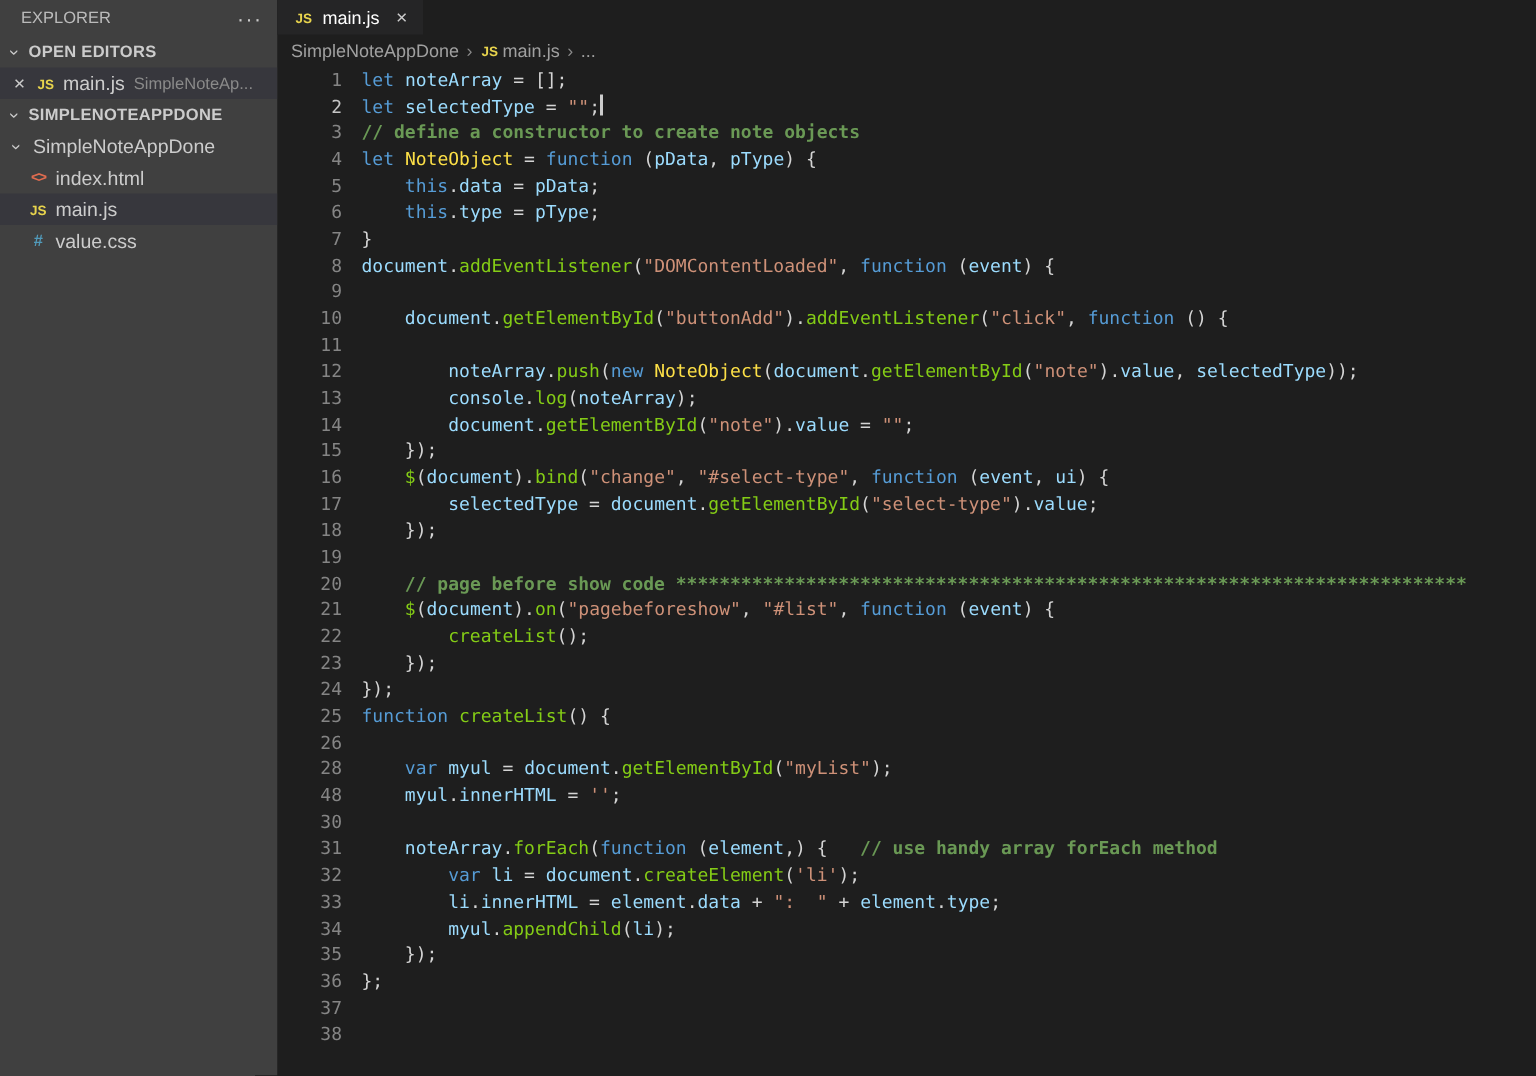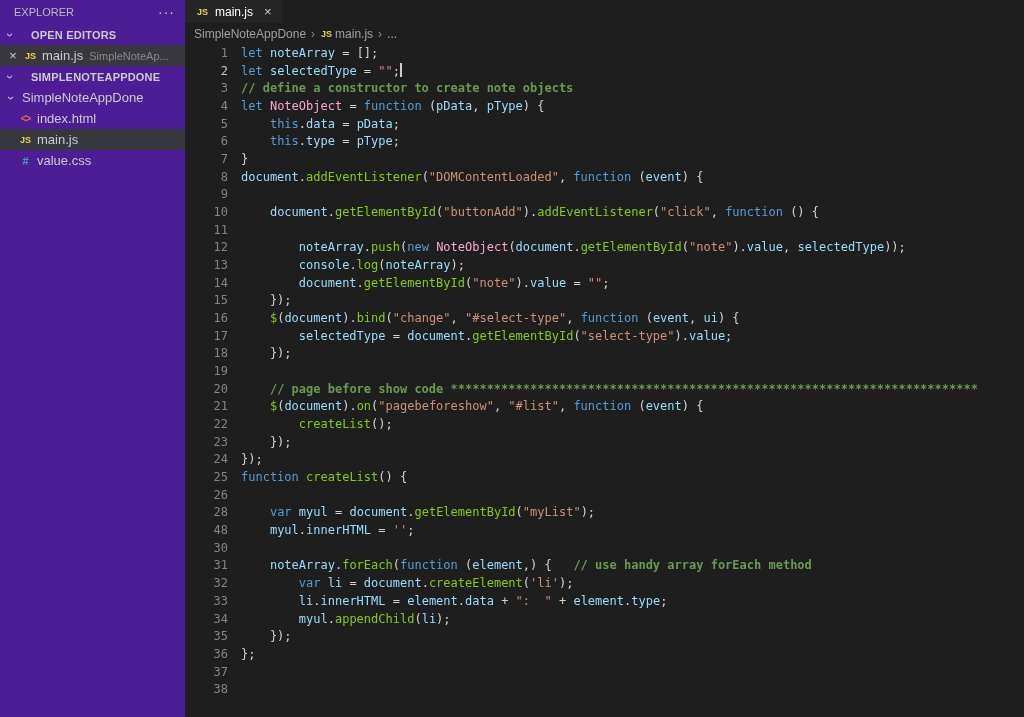--- a/index.html
+++ b/index.html
@@ -1,26 +1,26 @@
 <!DOCTYPE html>
 <html><head>
 <meta charset="utf-8">
 <style>
   * { margin:0; padding:0; box-sizing:border-box; }
   html,body { width:1024px; height:717px; overflow:hidden; }
   body { background:#1e1e1e; font-family:"Liberation Sans",sans-serif; color:#cccccc; }
   .app { display:flex; width:100%; height:100%; }
 
   
-  .sidebar { width:185px; flex-shrink:0; background:#4c1d95; overflow:hidden; }
+  .sidebar { width:185px; flex-shrink:0; background:#404040; overflow:hidden; }
   .sb-title-row { height:24px; display:flex; align-items:center; justify-content:space-between; padding:0 10px 0 14px; }
   .sb-title { font-size:11px; color:#bbbbbb; }
   .sb-more { color:#cccccc; font-size:14px; cursor:pointer; letter-spacing:1px; }
   .section-header { height:21px; display:flex; align-items:center; font-size:11px; font-weight:bold; color:#cccccc; cursor:pointer; padding-left:3px; }
-  .section-label { margin-left:14px; letter-spacing:0.2px; }
+  .section-label { margin-left:2px; letter-spacing:0.2px; }
   .chev { display:inline-block; width:14px; text-align:center; transform:rotate(90deg); font-size:12px; font-weight:normal; color:#cccccc; }
   .oe-item { height:21px; display:flex; align-items:center; background:#37373d; font-size:13px; padding-left:6px; cursor:pointer; white-space:nowrap; overflow:hidden; }
   .oe-close { width:14px; color:#cccccc; font-size:13px; text-align:center; margin-right:3px; }
   .oe-name { margin-left:4px; color:#cccccc; }
   .oe-detail { margin-left:6px; color:#8a8a8a; font-size:11px; overflow:hidden; text-overflow:ellipsis;text-align:center; }
   .ficon { display:inline-block; width:15px; text-align:center; font-family:"Liberation Sans",sans-serif; flex-shrink:0; }
   .ficon.js { color:#e8d44d; font-weight:bold; font-size:9px; }
   .ficon.html { color:#e06c4f; font-size:10px; font-weight:bold; letter-spacing:-1px; }
   .ficon.css { color:#519aba; font-size:11px; font-weight:bold; }
   .tree-row { height:21px; display:flex; align-items:center; font-size:13px; color:#cccccc; cursor:pointer; white-space:nowrap; }
@@ -41,21 +41,21 @@
   .code { flex:1; overflow:hidden; font-family:"DejaVu Sans Mono",monospace; font-size:12px; }
   .cline { display:flex; height:17.68px; line-height:17.68px; white-space:pre; }
   .lnum { width:43px; flex-shrink:0; text-align:right; color:#858585; }
   .lnum.active { color:#c6c6c6; }
   .lcontent { margin-left:13px; white-space:pre; color:#d4d4d4; }
   .tk-k { color:#569cd6; }
   .tk-v { color:#9cdcfe; }
   .tk-f { color:#84cc16; }
   .tk-s { color:#ce9178; }
   .tk-c { color:#6a9955;font-weight:bold; }
-  .tk-t { color:#f9a8d4; }
+  .tk-t { color:#fde047; }
   .tk-p { color:#d4d4d4; }
   .cursor { display:inline-block; width:2px; height:14px; background:#cccccc; vertical-align:-2px; }
 </style>
 </head>
 <body>
 
 <div class="app">
 
   <aside class="sidebar">
     <div class="sb-title-row">

